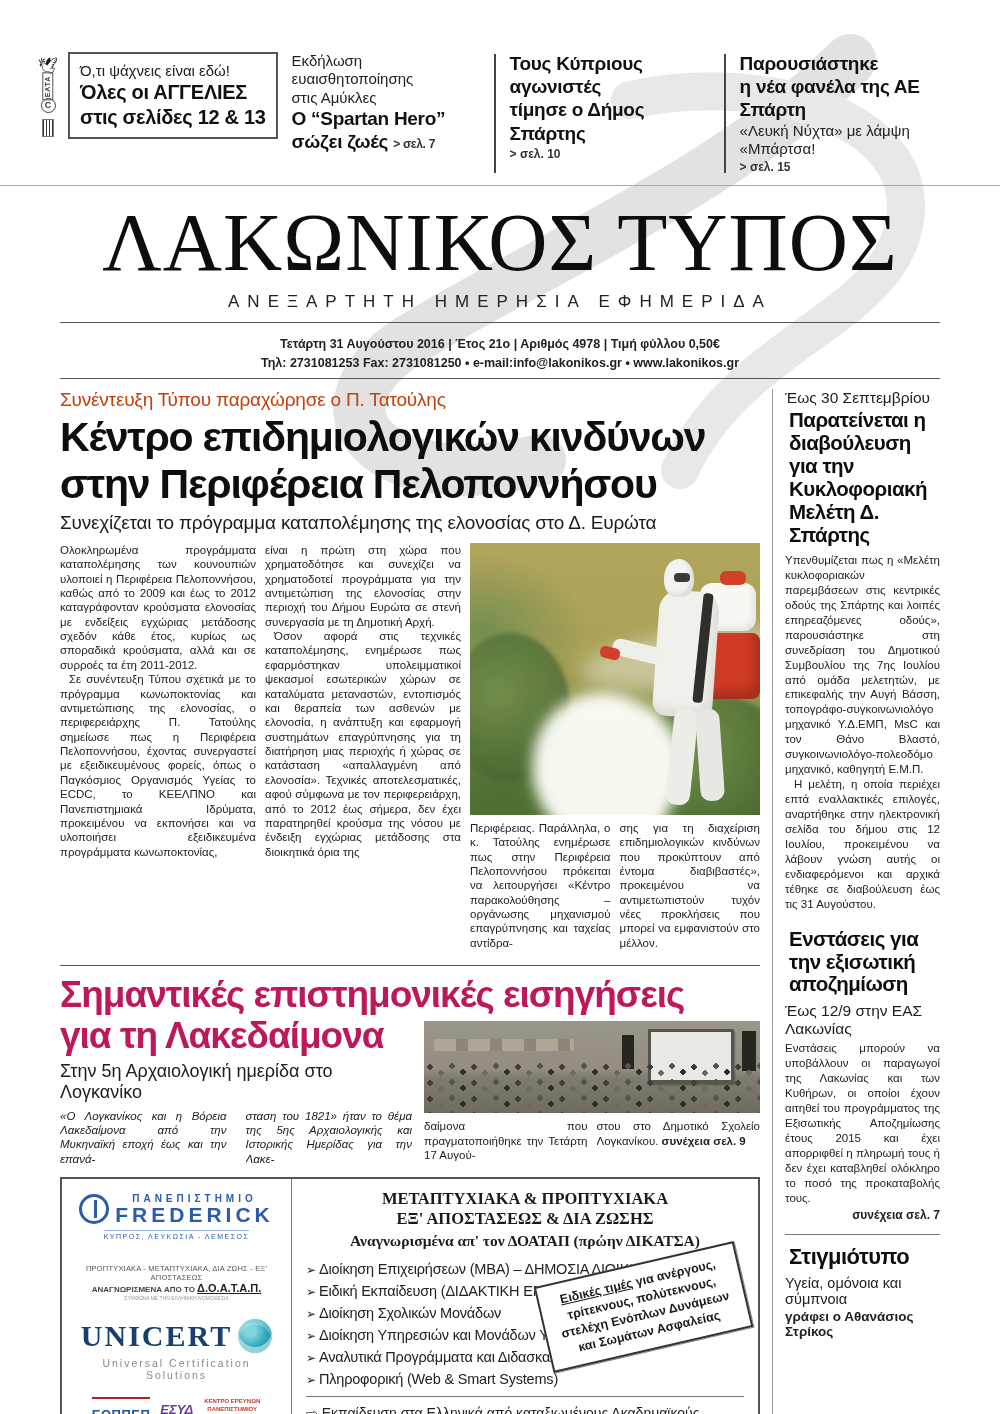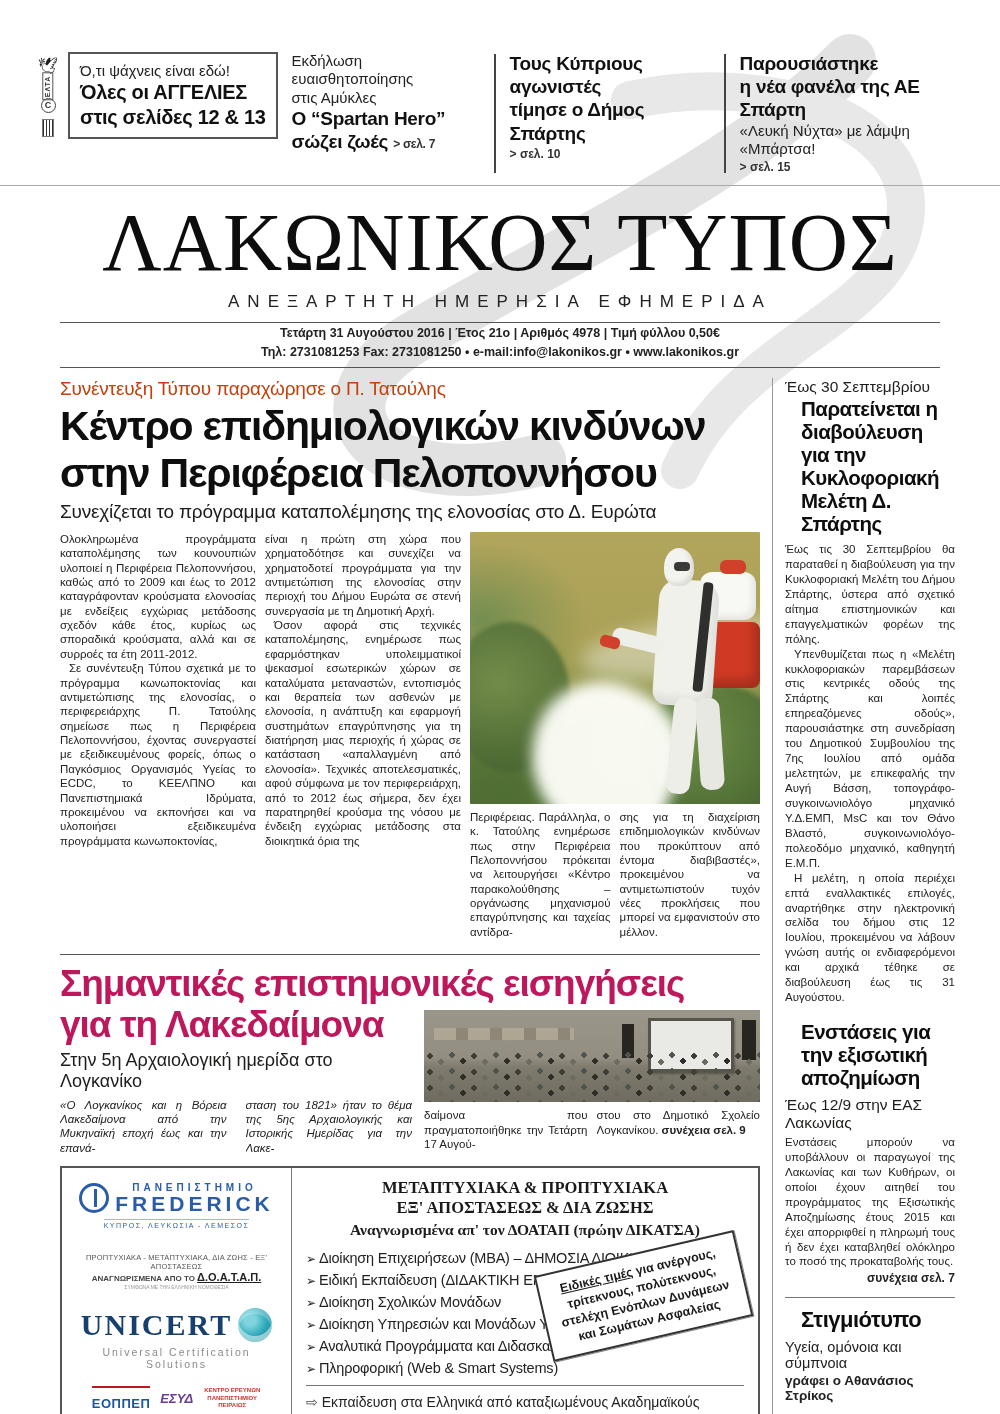--- a/index.html
+++ b/index.html
@@ -21,21 +21,21 @@
   .promo-box { border:2px solid #555; padding:8px 10px; align-self:flex-start; }
   .promo-box .pk { font-size:15px; }
   .promo-box .pt { font-size:20px; }
   .vdiv { width:2px; background:#444; margin:2px 0; }
   .sp7 { display:inline; font-size:12px; font-weight:bold; color:#333; }
 
   
   .masthead { text-align:center; padding-top:14px; }
   .masthead-title { font-family:"Liberation Serif", serif; font-weight:normal; font-size:82px; line-height:1.05; letter-spacing:1px; color:#0d0d0d; white-space:nowrap; }
   .masthead-sub { font-size:17px; letter-spacing:8px; color:#222; margin-top:6px; }
-  .dateline-wrap { width:880px; margin:10px auto 0; border-top:1.5px solid #555; border-bottom:1.5px solid #555; padding:1px 0 6px; text-align:center; }
+  .dateline-wrap { width:880px; margin:10px auto 0; border-top:1.5px solid #555; border-bottom:1.5px solid #555; padding:12px 0 6px; text-align:center; }
   .dateline { font-size:12.5px; font-weight:bold; color:#222; line-height:1.5; }
 
   
   .content { display:flex; gap:12px; padding:10px 60px 0; align-items:stretch; }
   .main-col { width:700px; flex:0 0 700px; }
   .side-col { flex:1; border-left:1px solid #999; padding-left:12px; }
 
   
   .kicker { font-size:19px; color:#c2410c; letter-spacing:-0.2px; }
   .lead-headline { font-size:41px; font-weight:bold; letter-spacing:-1.2px; line-height:1.14; color:#0e0e0e; margin:3px 0 4px; }
@@ -129,21 +129,21 @@
   .ad-programs li { font-size:14.5px; color:#222; line-height:1.52; letter-spacing:-0.2px; }
   .ad-programs li::before { content:"➢ "; font-size:12px; color:#222; }
   .ad-badge { position:absolute; right:12px; top:84px; width:205px; border:2px solid #333; background:#fff; padding:8px 10px; transform:rotate(-13deg); font-size:12.5px; font-weight:bold; text-align:center; line-height:1.35; color:#1a1a1a; box-shadow:1px 1px 0 #888; }
   .ad-badge .lead-underline { text-decoration:underline; }
   .ad-features { list-style:none; border-top:1.5px solid #777; margin-top:6px; padding-top:6px; }
   .ad-features li { font-size:14px; color:#222; line-height:1.55; }
   .ad-features li::before { content:"⇨ "; color:#444; }
 
   
   .side-kicker { font-size:15.5px; color:#1d1d1b; }
-  .side-heading { font-size:20.5px; font-weight:bold; letter-spacing:-0.5px; line-height:1.12; color:#0e0e0e; margin:2px 16px 6px; }
+  .side-heading { font-size:20.5px; font-weight:bold; letter-spacing:-0.5px; line-height:1.12; color:#0e0e0e; margin:2px 4px 6px; }
   .side-body { font-size:11.5px; line-height:1.3; text-align:justify; color:#222; }
   .side-more { font-size:12px; font-weight:bold; text-align:right; color:#222; margin-top:2px; }
   .side-rule { border:none; border-top:1px solid #777; margin:12px 0 10px; }
   .side-sec2 { margin-top:16px; }
   .snap-line { font-size:14.5px; color:#222; margin-top:2px; }
   .snap-author { font-size:13.5px; font-weight:bold; color:#222; margin-top:2px; }
 </style>
 </head>
 <body>
 
@@ -321,21 +321,20 @@
         </div>
 
       </section>
     </main>
 
     <aside class="side-col">
       <section>
         <div class="side-kicker">Έως 30 Σεπτεμβρίου</div>
         <h3 class="side-heading">Παρατείνεται η διαβούλευση για την Κυκλοφοριακή Μελέτη Δ. Σπάρτης</h3>
         <div class="side-body">
-          <p>Έως τις 30 Σεπτεμβρίου θα παραταθεί η διαβούλευση για την Κυκλοφοριακή Μελέτη του Δήμου Σπάρτης, ύστερα από σχετικό αίτημα επιστημονικών και επαγγελματικών φορέων της πόλης.</p>
           <p>Υπενθυμίζεται πως η «Μελέτη κυκλοφοριακών παρεμβάσεων στις κεντρικές οδούς της Σπάρτης και λοιπές επηρεαζόμενες οδούς», παρουσιάστηκε στη συνεδρίαση του Δημοτικού Συμβουλίου της 7ης Ιουλίου από ομάδα μελετητών, με επικεφαλής την Αυγή Βάσση, τοπογράφο-συγκοινωνιολόγο μηχανικό Υ.Δ.ΕΜΠ, MsC και τον Θάνο Βλαστό, συγκοινωνιολόγο-πολεοδόμο μηχανικό, καθηγητή Ε.Μ.Π.</p>
           <p>Η μελέτη, η οποία περιέχει επτά εναλλακτικές επιλογές, αναρτήθηκε στην ηλεκτρονική σελίδα του δήμου στις 12 Ιουλίου, προκειμένου να λάβουν γνώση αυτής οι ενδιαφερόμενοι και αρχικά τέθηκε σε διαβούλευση έως τις 31 Αυγούστου.</p>
         </div>
       </section>
 
       <section class="side-sec2">
         <h3 class="side-heading">Ενστάσεις για την εξισωτική αποζημίωση</h3>
         <div class="side-kicker">Έως 12/9 στην ΕΑΣ Λακωνίας</div>
         <div class="side-body" style="margin-top:3px">
           <p>Ενστάσεις μπορούν να υποβάλλουν οι παραγωγοί της Λακωνίας και των Κυθήρων, οι οποίοι έχουν αιτηθεί του προγράμματος της Εξισωτικής Αποζημίωσης έτους 2015 και έχει απορριφθεί η πληρωμή τους ή δεν έχει καταβληθεί ολόκληρο το ποσό της προκαταβολής τους.</p>

